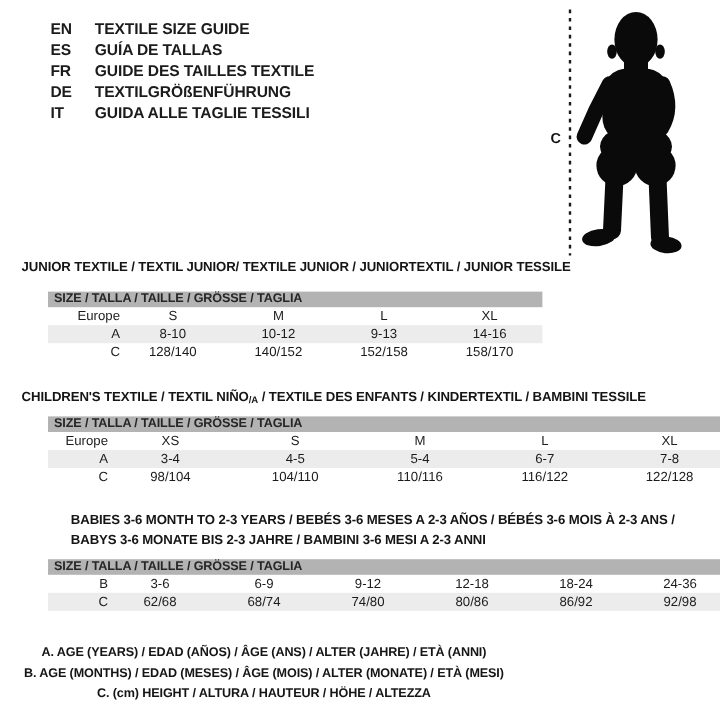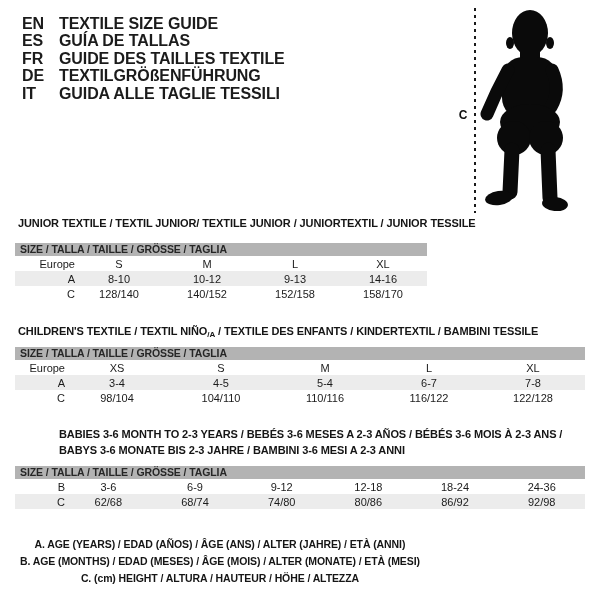--- a/index.html
+++ b/index.html
@@ -7,36 +7,36 @@
     width:600px;height:600px;background:#ffffff;
     font-family:"Liberation Sans","DejaVu Sans",sans-serif;
     color:#1b1b1b;position:relative;overflow:hidden;
     -webkit-font-smoothing:antialiased;
   }
   .abs{position:absolute;}
 
   
   .top-legend{left:22px;top:15px;}
   .tl-item{display:flex;height:17.5px;align-items:center;
-    font-size:16px;font-weight:bold;letter-spacing:-0.1px;}
+    font-size:13px;font-weight:bold;letter-spacing:-0.1px;margin-left:20px;}
   .tl-code{width:37px;flex:0 0 37px;}
 
   
   .figure{left:455px;top:2px;width:145px;height:213px;}
   .figure svg{position:absolute;left:0;top:0;}
   .height-label{position:absolute;left:0;top:106px;width:16px;
     text-align:center;font-size:12px;font-weight:bold;color:#111;}
 
   
   .sec-title{font-size:11px;font-weight:bold;letter-spacing:-0.1px;
     color:#151515;line-height:15.5px;white-space:nowrap;}
   .sub{font-size:8px;vertical-align:-2px;}
 
   
-  .size-table{display:block;}
+  .size-table{display:block;margin-left:25px;}
   .t-header{background:#b3b3b3;height:13px;line-height:13px;
     font-size:10.5px;font-weight:600;color:#262626;padding-left:5px;
     letter-spacing:-0.1px;}
   .t-row{display:flex;height:15px;align-items:center;font-size:11px;}
   .t-row.alt{background:#ececec;}
   .t-label{padding-left:5px;text-align:right;}
   .w412 .t-label{flex:0 0 55px;}
   .w570 .t-label{flex:0 0 45px;}
   .t-cell{flex:1;text-align:center;}
 

